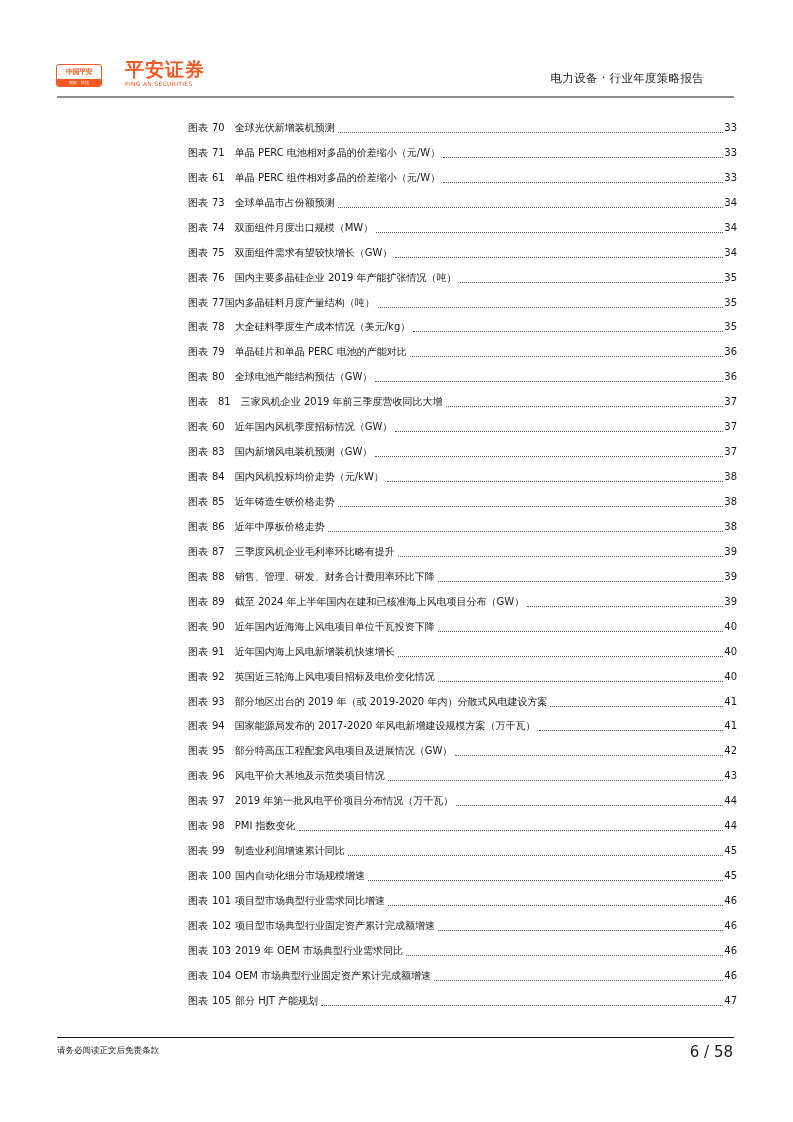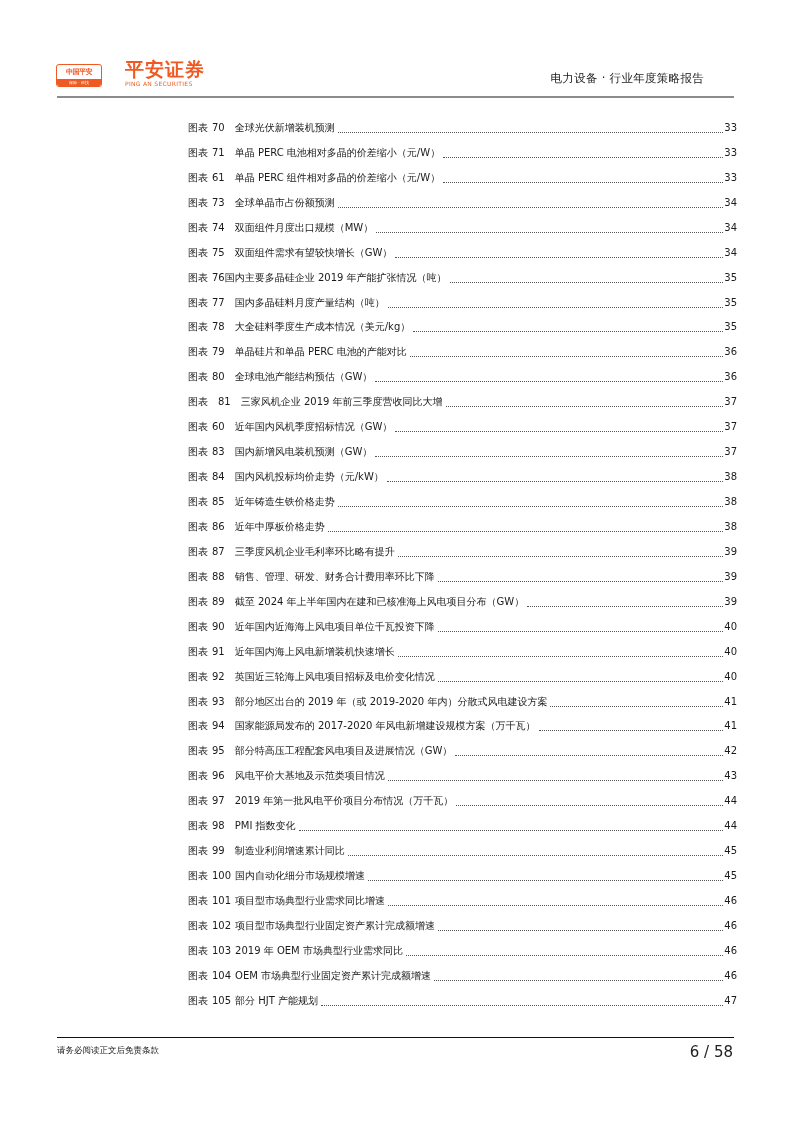--- a/index.html
+++ b/index.html
@@ -83,28 +83,28 @@
     <div class="toc-row">
       <span class="label">图表</span>
       <span class="num" style="margin-left: 4px;">75</span>
       <span class="title" style="margin-left: 10px;">双面组件需求有望较快增长（GW）</span>
       <span class="leader"></span>
       <span class="page">34</span>
     </div>
     <div class="toc-row">
       <span class="label">图表</span>
       <span class="num" style="margin-left: 4px;">76</span>
-      <span class="title" style="">国内主要多晶硅企业 2019 年产能扩张情况（吨）</span>
+      <span class="title" style="margin-left: 10px;">国内主要多晶硅企业 2019 年产能扩张情况（吨）</span>
       <span class="leader"></span>
       <span class="page">35</span>
     </div>
     <div class="toc-row">
       <span class="label">图表</span>
       <span class="num" style="margin-left: 4px;">77</span>
-      <span class="title" style="margin-left: 10px;">国内多晶硅料月度产量结构（吨）</span>
+      <span class="title" style="">国内多晶硅料月度产量结构（吨）</span>
       <span class="leader"></span>
       <span class="page">35</span>
     </div>
     <div class="toc-row">
       <span class="label">图表</span>
       <span class="num" style="margin-left: 4px;">78</span>
       <span class="title" style="margin-left: 10px;">大全硅料季度生产成本情况（美元/kg）</span>
       <span class="leader"></span>
       <span class="page">35</span>
     </div>

